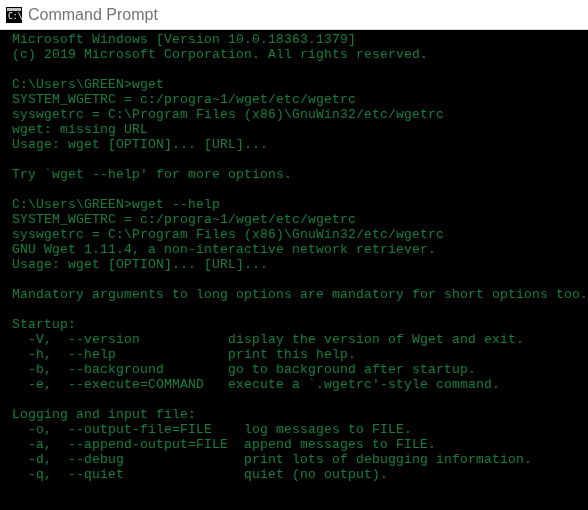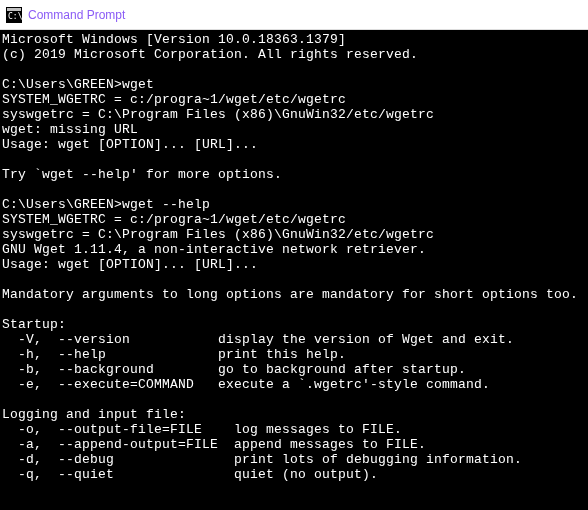--- a/index.html
+++ b/index.html
@@ -21,30 +21,30 @@
   .app-icon {
     width: 16px;
     height: 16px;
     margin-right: 6px;
     display: flex;
     align-items: center;
     justify-content: center;
   }
   .app-icon svg { display: block; }
   .title-text {
-    font-size: 12px;
-    color: #8b5cf6;
+    font-size: 16px;
+    color: #737373;
   }
   .terminal {
     background: #000;
-    color: #ffffff;
+    color: #15803d;
     font-family: "Consolas", "Courier New", monospace;
     font-size: 13px;
     line-height: 15px;
-    padding: 2px 2px;
+    padding: 2px 12px;
     height: calc(100% - 30px);
     white-space: pre;
     overflow: hidden;
     letter-spacing: 0.2px;
   }
   .terminal .line { white-space: pre; }
 </style>
 </head>
 <body>
 

